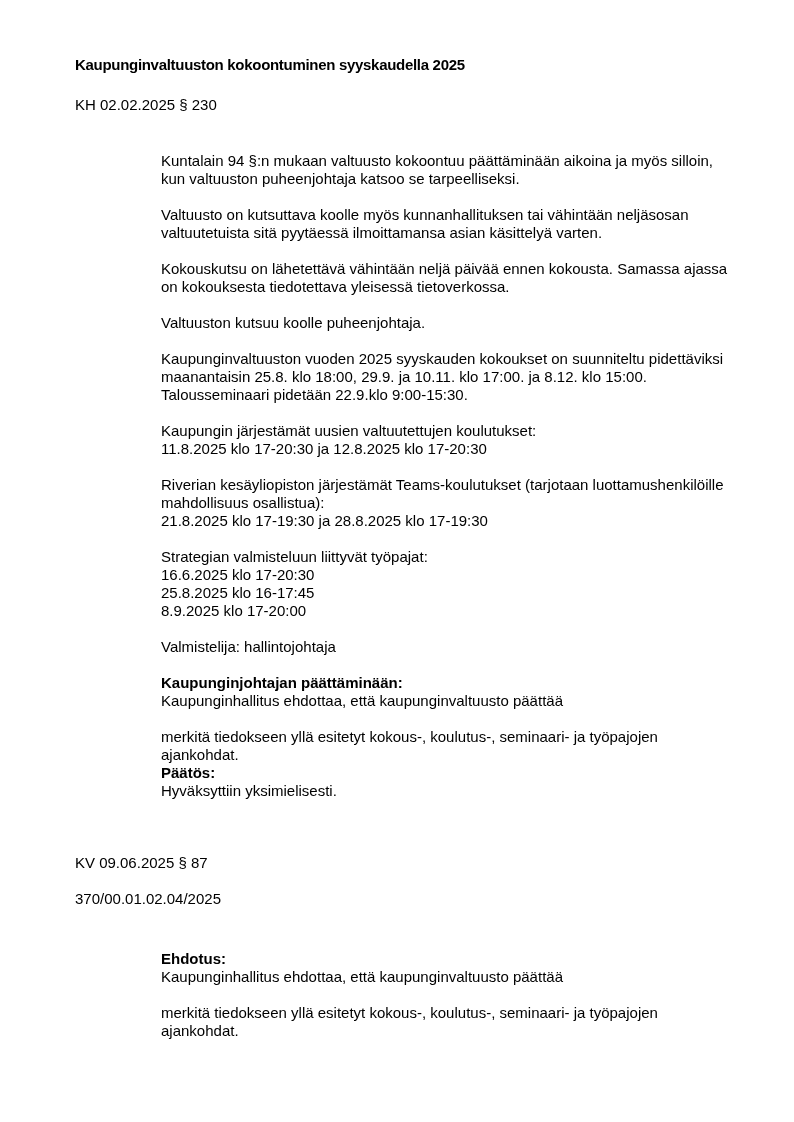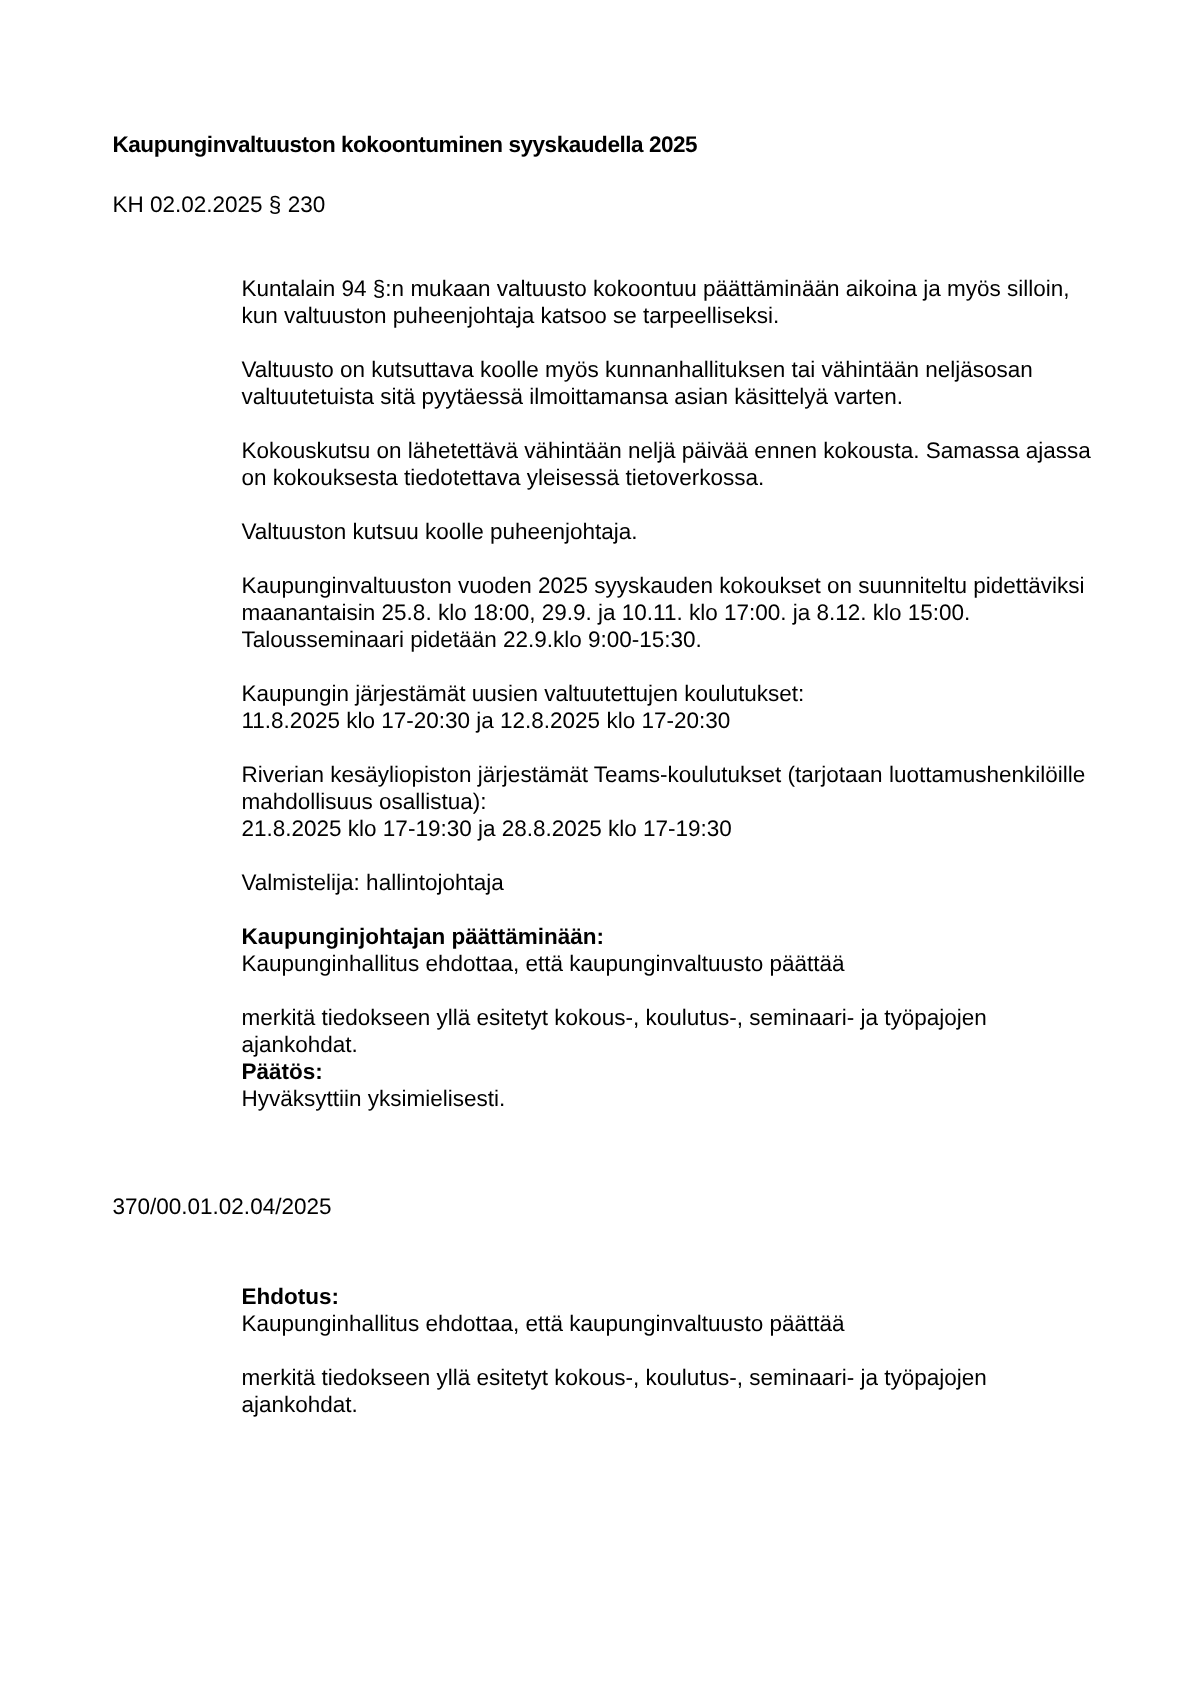--- a/index.html
+++ b/index.html
@@ -13,21 +13,21 @@
     font-family: "Liberation Sans", "DejaVu Sans", sans-serif;
     font-size: 15px;
     line-height: 18px;
     color: #000000;
     overflow: hidden;
   }
   .page {
     box-sizing: border-box;
     width: 666px;
     height: 1122px;
-    padding: 88px 58px 40px 75px;
+    padding: 56px 58px 40px 75px;
     background: #ffffff;
   }
   .doc-title {
     font-size: 15px;
     font-weight: bold;
     letter-spacing: -0.3px;
     margin: 0;
   }
   .meta-ref {
     margin-top: 22px;
@@ -72,35 +72,40 @@
     <p class="para">Kuntalain 94 §:n mukaan valtuusto kokoontuu päättäminään aikoina ja myös silloin, kun valtuuston puheenjohtaja katsoo se tarpeelliseksi.</p>
     <p class="para">Valtuusto on kutsuttava koolle myös kunnanhallituksen tai vähintään neljäsosan valtuutetuista sitä pyytäessä ilmoittamansa asian käsittelyä varten.</p>
     <p class="para">Kokouskutsu on lähetettävä vähintään neljä päivää ennen kokousta. Samassa ajassa on kokouksesta tiedotettava yleisessä tietoverkossa.</p>
     <p class="para">Valtuuston kutsuu koolle puheenjohtaja.</p>
     <p class="para">Kaupunginvaltuuston vuoden 2025 syyskauden kokoukset on suunniteltu pidettäviksi maanantaisin 25.8. klo 18:00, 29.9. ja 10.11. klo 17:00. ja 8.12. klo 15:00.
 Talousseminaari pidetään 22.9.klo 9:00-15:30.</p>
     <p class="para">Kaupungin järjestämät uusien valtuutettujen koulutukset:
 11.8.2025 klo 17-20:30 ja 12.8.2025 klo 17-20:30</p>
     <p class="para">Riverian kesäyliopiston järjestämät Teams-koulutukset (tarjotaan luottamushenkilöille mahdollisuus osallistua):
 21.8.2025 klo 17-19:30 ja 28.8.2025 klo 17-19:30</p>
+    <p class="para">Strategian valmisteluun liittyvät työpajat:
+16.6.2025 klo 17-20:30
+25.8.2025 klo 16-17:45
+8.9.2025 klo 17-20:00</p>
     <p class="para">Valmistelija: hallintojohtaja</p>
 
     <div>
       <p class="para-heading">Kaupunginjohtajan päättäminään:</p>
       <p class="para">Kaupunginhallitus ehdottaa, että kaupunginvaltuusto päättää</p>
       <p class="para">merkitä tiedokseen yllä esitetyt kokous-, koulutus-, seminaari- ja työpajojen ajankohdat.</p>
     </div>
 
     <div>
       <p class="para-heading">Päätös:</p>
       <p class="para">Hyväksyttiin yksimielisesti.</p>
     </div>
   </div>
 
   <div class="meta-ref kv">
+    <div>KV 09.06.2025 § 87</div>
     <div>370/00.01.02.04/2025</div>
   </div>
 
   <div class="indent second">
     <div>
       <p class="para-heading">Ehdotus:</p>
       <p class="para">Kaupunginhallitus ehdottaa, että kaupunginvaltuusto päättää</p>
       <p class="para">merkitä tiedokseen yllä esitetyt kokous-, koulutus-, seminaari- ja työpajojen ajankohdat.</p>
     </div>
   </div>

